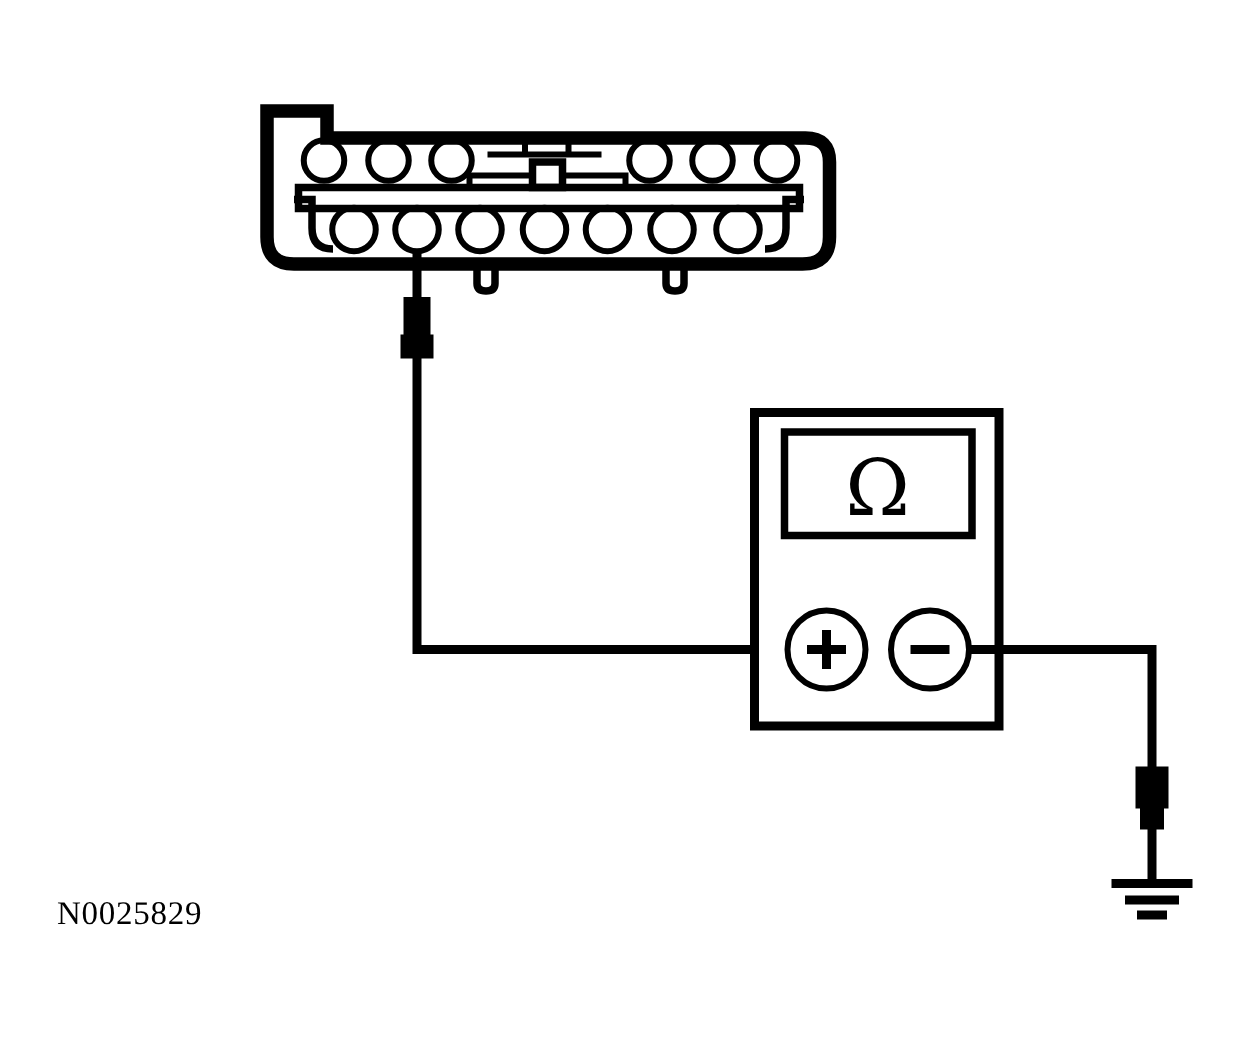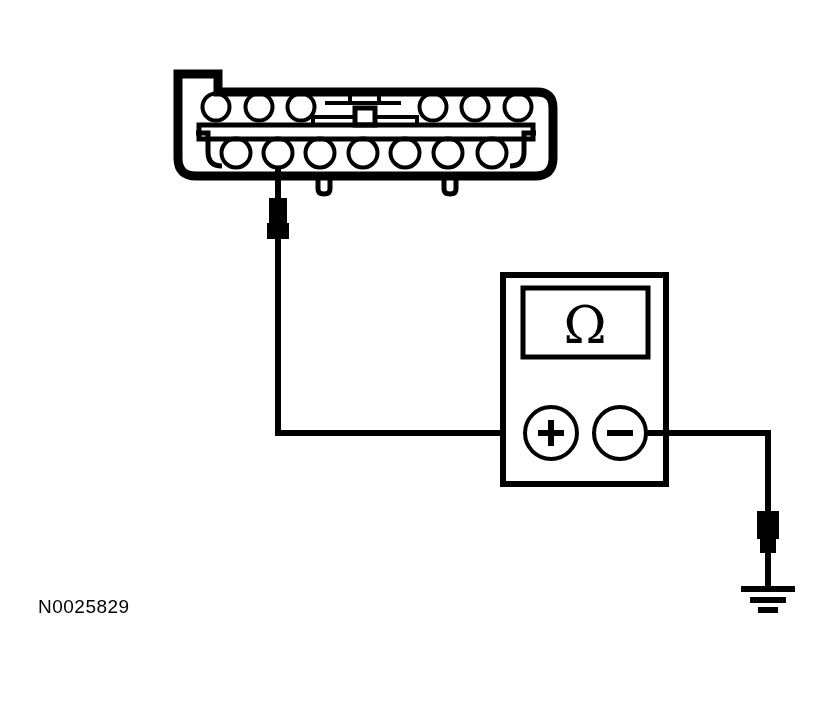--- a/index.html
+++ b/index.html
@@ -22,22 +22,22 @@
     left: 0;
     top: 0;
     width: 826px;
     height: 706px;
     display: block;
   }
   .fig-label {
     position: absolute;
     left: 38px;
     top: 596px;
-    font-family: Liberation Sans, sans-serif;
-    font-size: 19px;
+    font-family: Liberation Serif, serif;
+    font-size: 22px;
     letter-spacing: 0.5px;
     color: #000000;
     white-space: nowrap;
     user-select: text;
   }
 </style>
 </head>
 <body>
 
 <div id="page">

